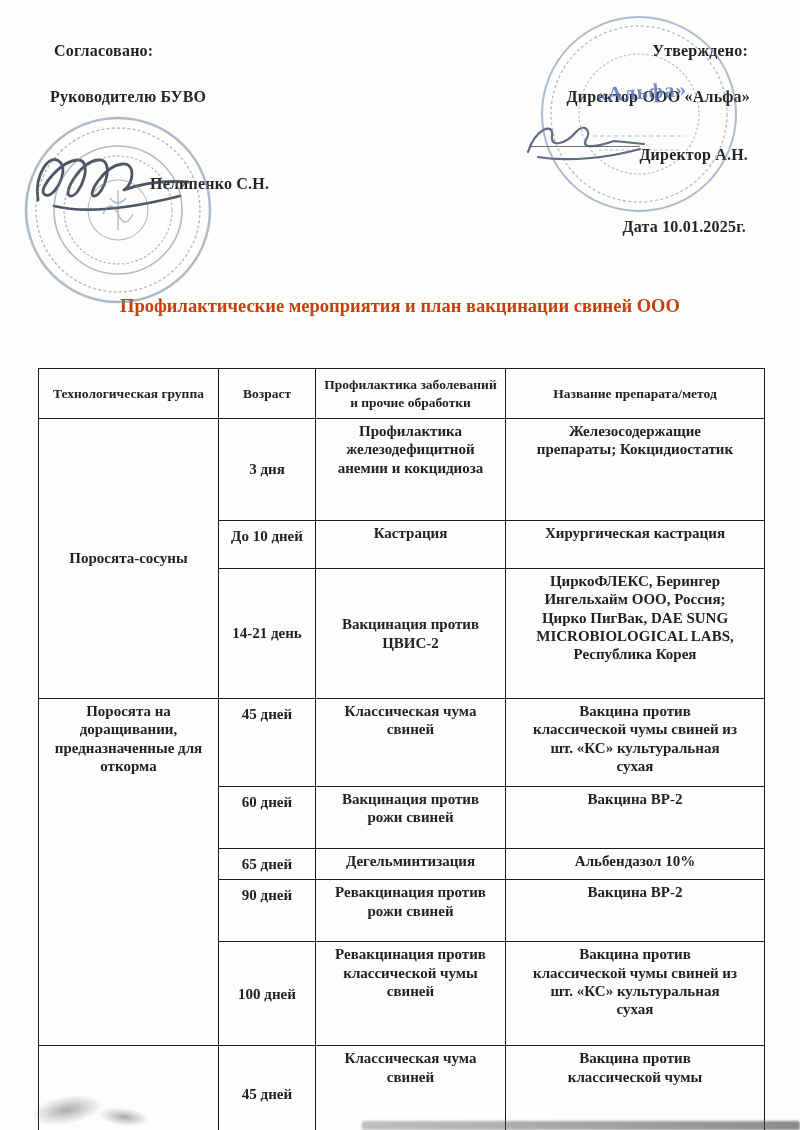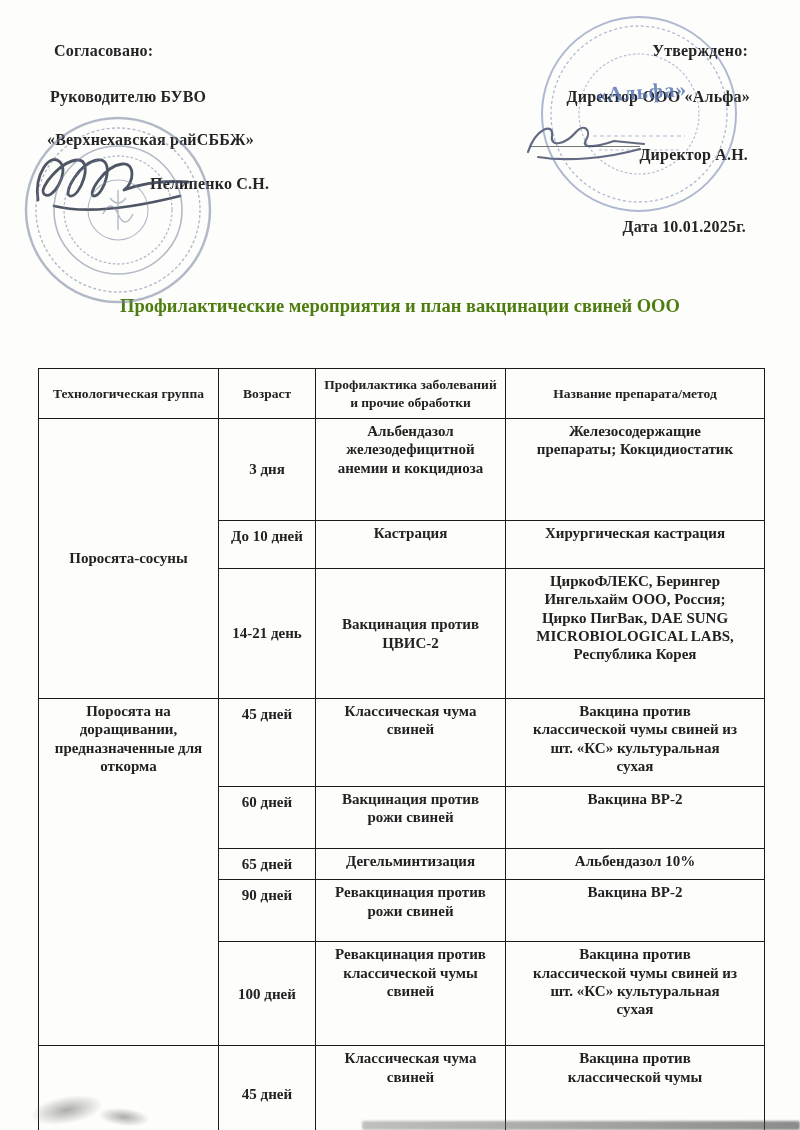--- a/index.html
+++ b/index.html
@@ -31,21 +31,21 @@
   .stamp-right circle, .stamp-right path { fill:none; stroke:#6277a8; }
   .stamp-center-text {
     position:absolute; z-index:4; font-weight:bold; font-size:21px;
     color:#5b76b4; opacity:.85; transform:rotate(-4deg); letter-spacing:1px;
   }
 
   
   .doc-title {
     position:absolute; top:293px; left:50%; transform:translateX(-50%);
     width:700px; text-align:center; font-weight:bold;
-    font-size:18.5px; line-height:1.42; color:#4d7c0f;
+    font-size:18.5px; line-height:1.42; color:#c2410c;
   }
 
   
   .plan-table {
     position:absolute; left:38px; top:368px; width:726px;
     border-collapse:collapse; table-layout:fixed;
   }
   .plan-table th, .plan-table td {
     border:1.5px solid #1b1b1b; font-weight:bold; text-align:center;
     vertical-align:top; color:#222;
@@ -70,21 +70,20 @@
 </style>
 </head>
 <body>
 
 <div class="page">
 
   <div class="abs b toptext" style="left:54px; top:42px;">Согласовано:</div>
   <div class="abs b toptext r" style="right:52px; top:42px;">Утверждено:</div>
 
   <div class="abs b toptext" style="left:50px; top:88px;">Руководителю БУВО</div>
-  <div class="abs b toptext" style="left:47px; top:131px;">«Верхнехавская райСББЖ»</div>
 
   <svg class="sig sig-left" style="left:28px; top:140px;" width="170" height="80" viewBox="0 0 170 80">
     <path d="M10 60 C 6 34, 22 12, 32 22 C 42 32, 24 62, 16 54 C 10 48, 34 20, 50 20 C 66 20, 52 58, 42 56 C 34 54, 52 22, 70 20 C 88 18, 76 56, 66 56 C 58 56, 76 26, 94 24 C 108 22, 106 44, 96 50 C 112 44, 132 40, 160 42"></path>
     <path d="M26 66 C 58 74, 104 68, 152 56"></path>
   </svg>
 
   <div class="abs b toptext" style="left:150px; top:175px;">Пелипенко С.Н.</div>
 
   <svg class="stamp stamp-left" style="left:18px; top:110px; opacity:.55;" width="200" height="200" viewBox="0 0 200 200">
     <circle cx="100" cy="100" r="92" stroke-width="2.5"></circle>
@@ -133,21 +132,21 @@
         <th>Технологическая группа</th>
         <th>Возраст</th>
         <th>Профилактика заболеваний и прочие обработки</th>
         <th>Название препарата/метод</th>
       </tr>
     </thead>
     <tbody>
       <tr style="height:102px;">
         <td class="c-group vm" rowspan="3">Поросята-сосуны</td>
         <td class="c-age vm">3 дня</td>
-        <td class="c-prev">Альбендазол железодефицитной анемии и кокцидиоза</td>
+        <td class="c-prev">Профилактика железодефицитной анемии и кокцидиоза</td>
         <td class="c-drug">Железосодержащие препараты; Кокцидиостатик</td>
       </tr>
       <tr style="height:48px;">
         <td class="c-age">До 10 дней</td>
         <td class="c-prev">Кастрация</td>
         <td class="c-drug">Хирургическая кастрация</td>
       </tr>
       <tr style="height:130px;">
         <td class="c-age vm">14-21 день</td>
         <td class="c-prev vm">Вакцинация против ЦВИС-2</td>

